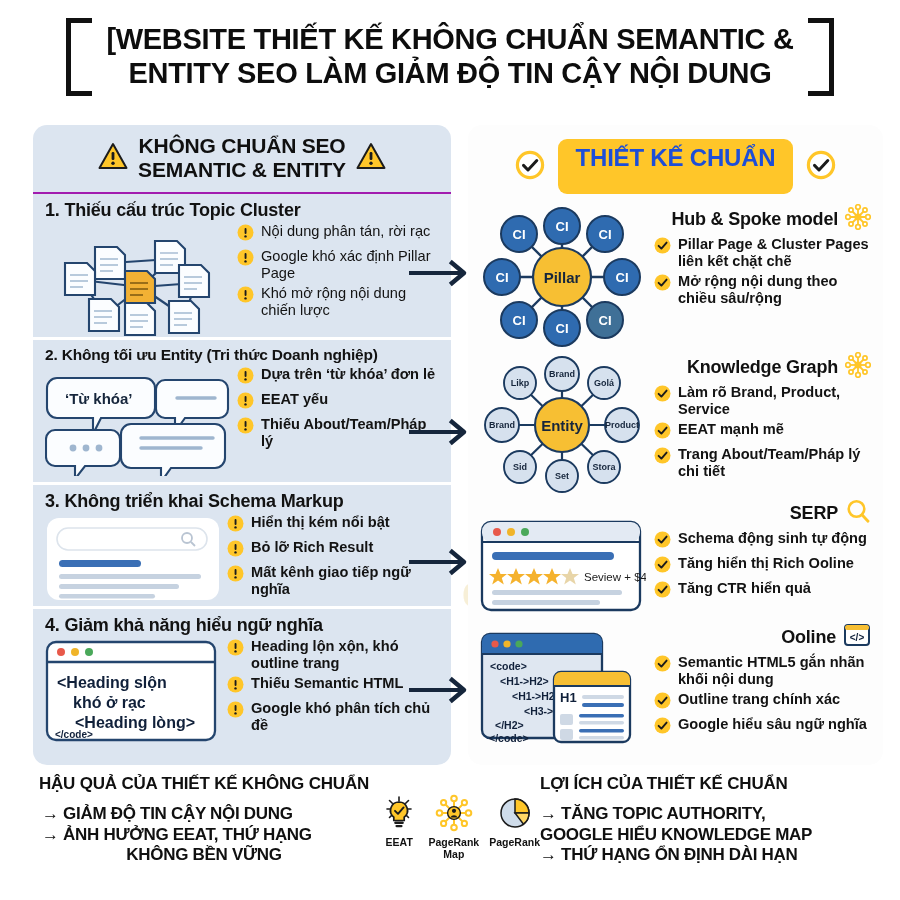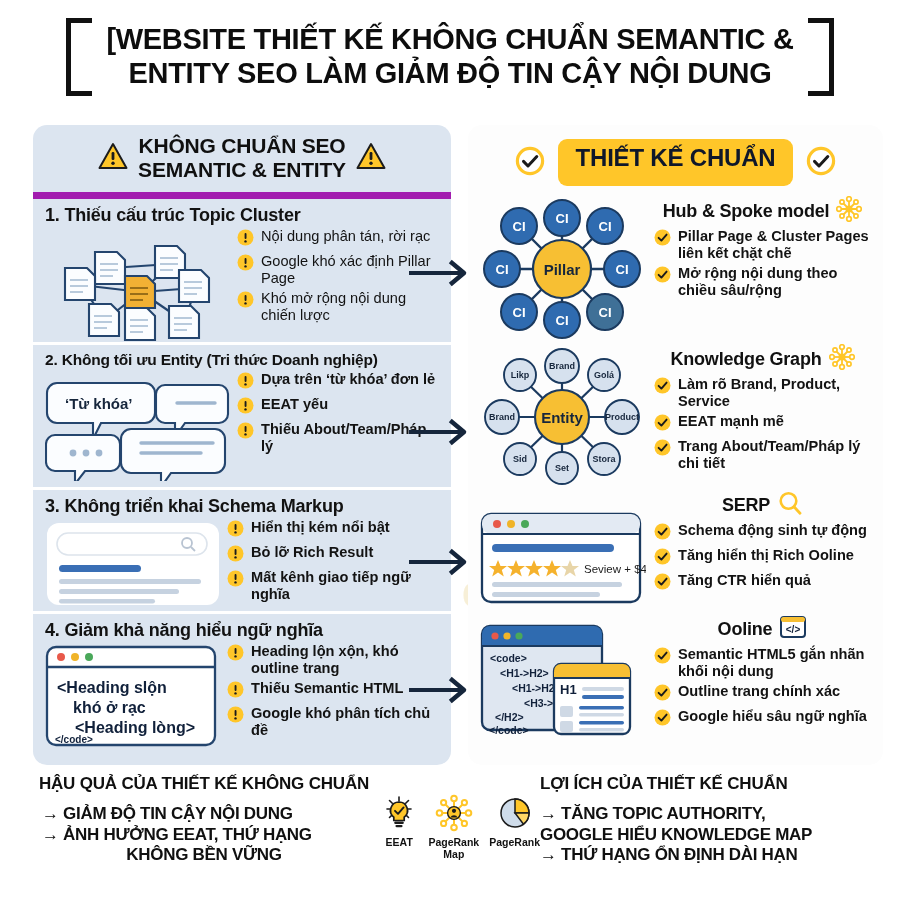--- a/index.html
+++ b/index.html
@@ -81,39 +81,39 @@
     overflow: hidden;
     display: flex; flex-direction: column;
     position: relative;
   }
 
   
   .lhead {
     display: flex; align-items: center; justify-content: center;
     gap: 10px;
     padding: 9px 8px 11px;
-    border-bottom: 7px solid #a21caf;
+    border-bottom: 2px solid #a21caf;
   }
   .lhead-title {
     font-size: 21px; font-weight: 700; line-height: 1.12;
     text-align: center; color: #101010; letter-spacing: -0.2px;
   }
   .warn-tri { flex: 0 0 auto; }
 
   
   .rhead {
     display: flex; align-items: center; justify-content: center;
     gap: 13px; padding: 14px 6px 8px;
   }
   .rhead-pill {
     background: #ffc629;
     border-radius: 9px;
-    padding: 5px 18px 14px;
+    padding: 5px 18px 22px;
     font-size: 24px; font-weight: 700;
-    color: #0f172a; letter-spacing: -0.2px;
+    color: #1d4ed8; letter-spacing: -0.2px;
   }
   .check-circle { flex: 0 0 auto; }
 
   
   .lrow {
     border-bottom: 3px solid #ffffff;
     padding: 6px 10px 8px 12px;
   }
   .lrow:last-child { border-bottom: none; }
   .lrow-title {
@@ -121,21 +121,21 @@
     margin-bottom: 2px; letter-spacing: -0.2px;
   }
   .lrow-body { display: flex; align-items: flex-start; gap: 6px; }
   .lrow-art  { flex: 0 0 auto; padding-top: 2px; }
 
   
   .rrow { padding: 2px 12px 4px 10px; display: flex; gap: 8px; align-items: flex-start; }
   .rrow-art { flex: 0 0 auto; }
   .rrow-side { flex: 1 1 auto; }
   .rrow-heading {
-    display: flex; align-items: center; justify-content: center;
+    display: flex; align-items: center; justify-content: flex-end;
     gap: 7px; margin-bottom: 2px;
   }
   .rrow-heading-text {
     font-size: 18px; font-weight: 700; color: #111; letter-spacing: -0.2px;
   }
 
   
   ul.bullets { list-style: none; }
   ul.bullets li {
     display: flex; align-items: flex-start; gap: 7px;

